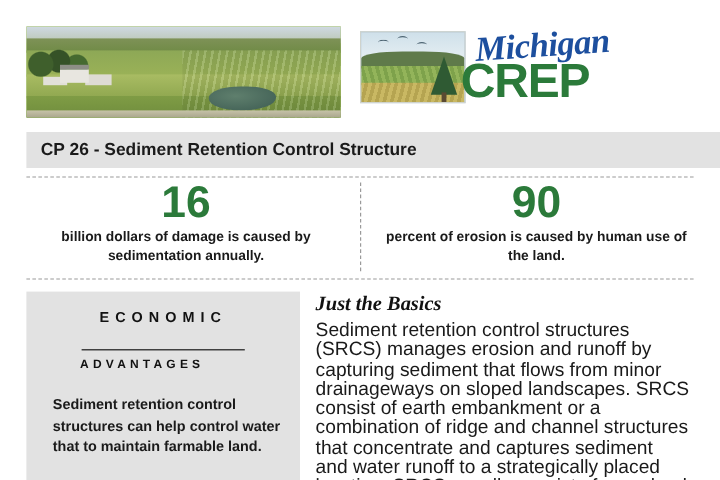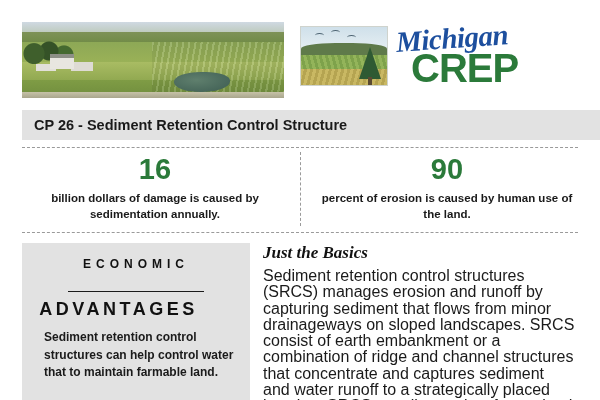--- a/index.html
+++ b/index.html
@@ -109,21 +109,21 @@
     font-family: "Liberation Serif", serif;
     font-style: italic;
     font-weight: bold;
     font-size: 29px;
     color: #1d4f9e;
     letter-spacing: -0.5px;
     transform: rotate(-4deg);
   }
   .logo-crep {
     position: absolute;
-    left: 111px; top: 30px;
+    left: 84px; top: 30px;
     font-family: "Liberation Sans", sans-serif;
     font-weight: bold;
     font-size: 40px;
     color: #2b7a3a;
     letter-spacing: -1px;
     line-height: 40px;
   }
   .logo-sub {
     position: absolute;
     left: 196px; top: 32px;
@@ -169,21 +169,21 @@
   
   .stat {
     position: absolute;
     top: 152px;
     width: 270px;
     text-align: center;
   }
   .stat.left { left: 20px; }
   .stat.right { left: 312px; }
   .stat .num {
-    font-size: 29px;
+    font-size: 37px;
     font-weight: bold;
     color: #2b7a3a;
     line-height: 34px;
   }
   .stat .cap {
     margin-top: 4px;
     font-size: 11.5px;
     font-weight: bold;
     color: #1a1a1a;
     line-height: 16px;
@@ -210,21 +210,21 @@
     position: absolute;
     left: 46px; top: 48px;
     width: 136px;
     border-top: 1.5px solid #1a1a1a;
   }
   .econ-sub {
     position: absolute;
     left: 0; top: 56px;
     width: 193px;
     text-align: center;
-    font-size: 18px;
+    font-size: 10px;
     font-weight: bold;
     letter-spacing: 3.5px;
     color: #111;
   }
   .econ-body {
     position: absolute;
     left: 22px; top: 86px;
     width: 190px;
     font-size: 12px;
     font-weight: bold;

